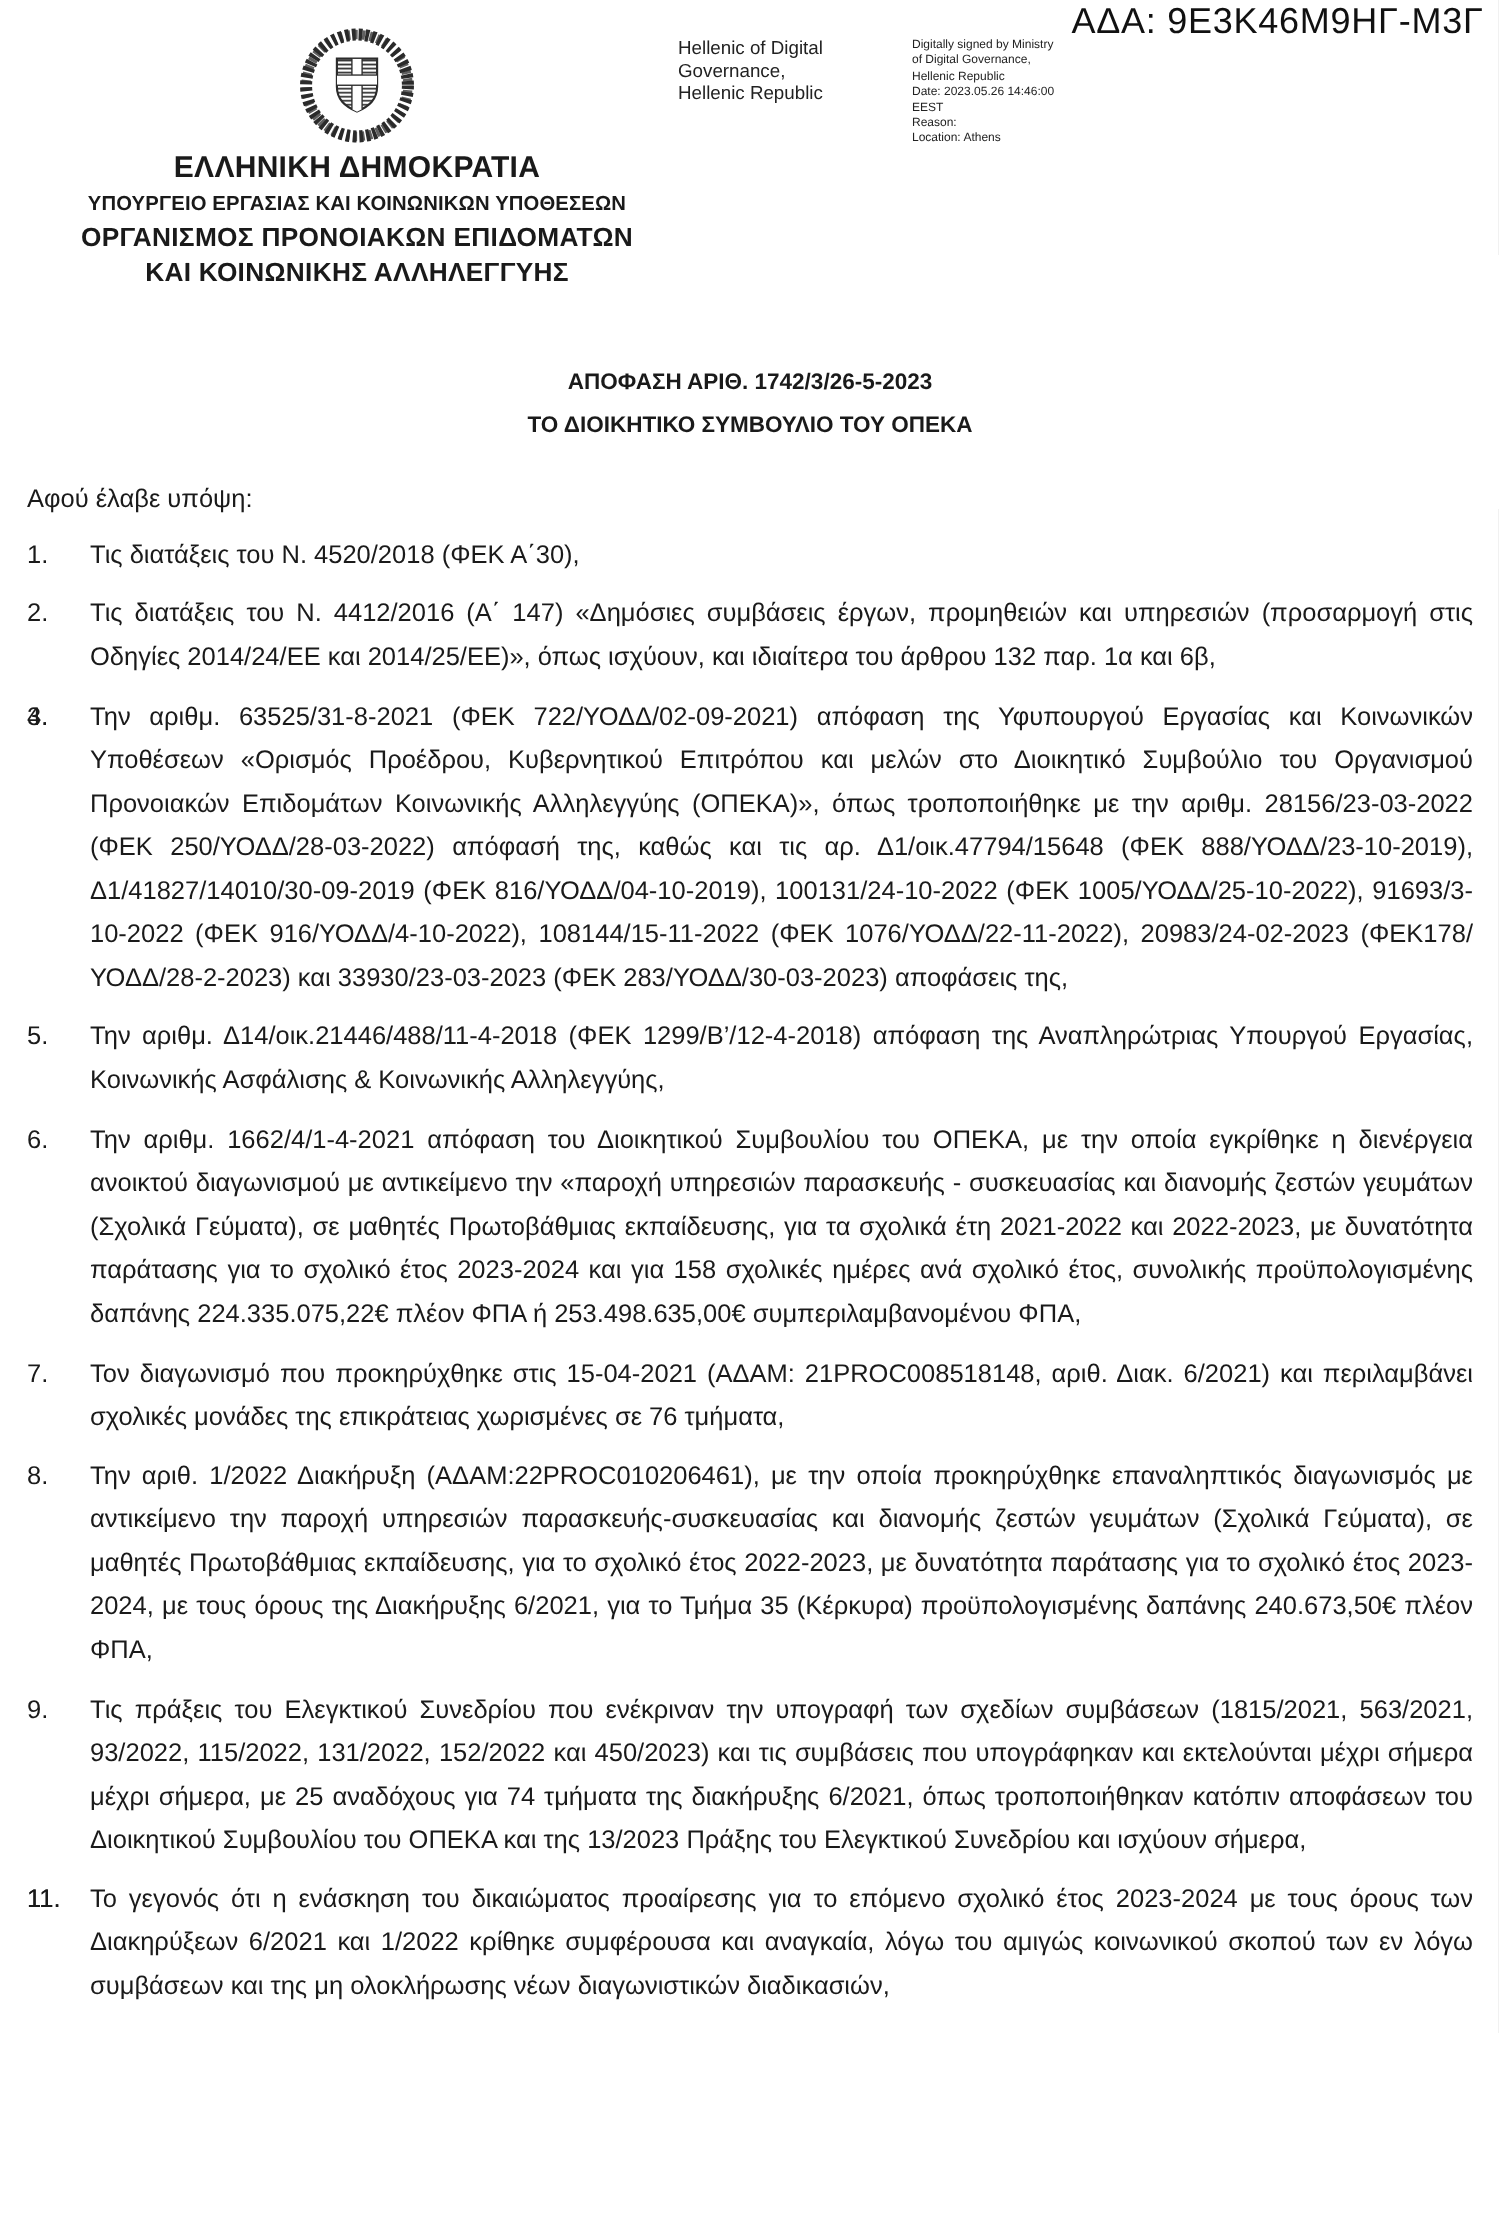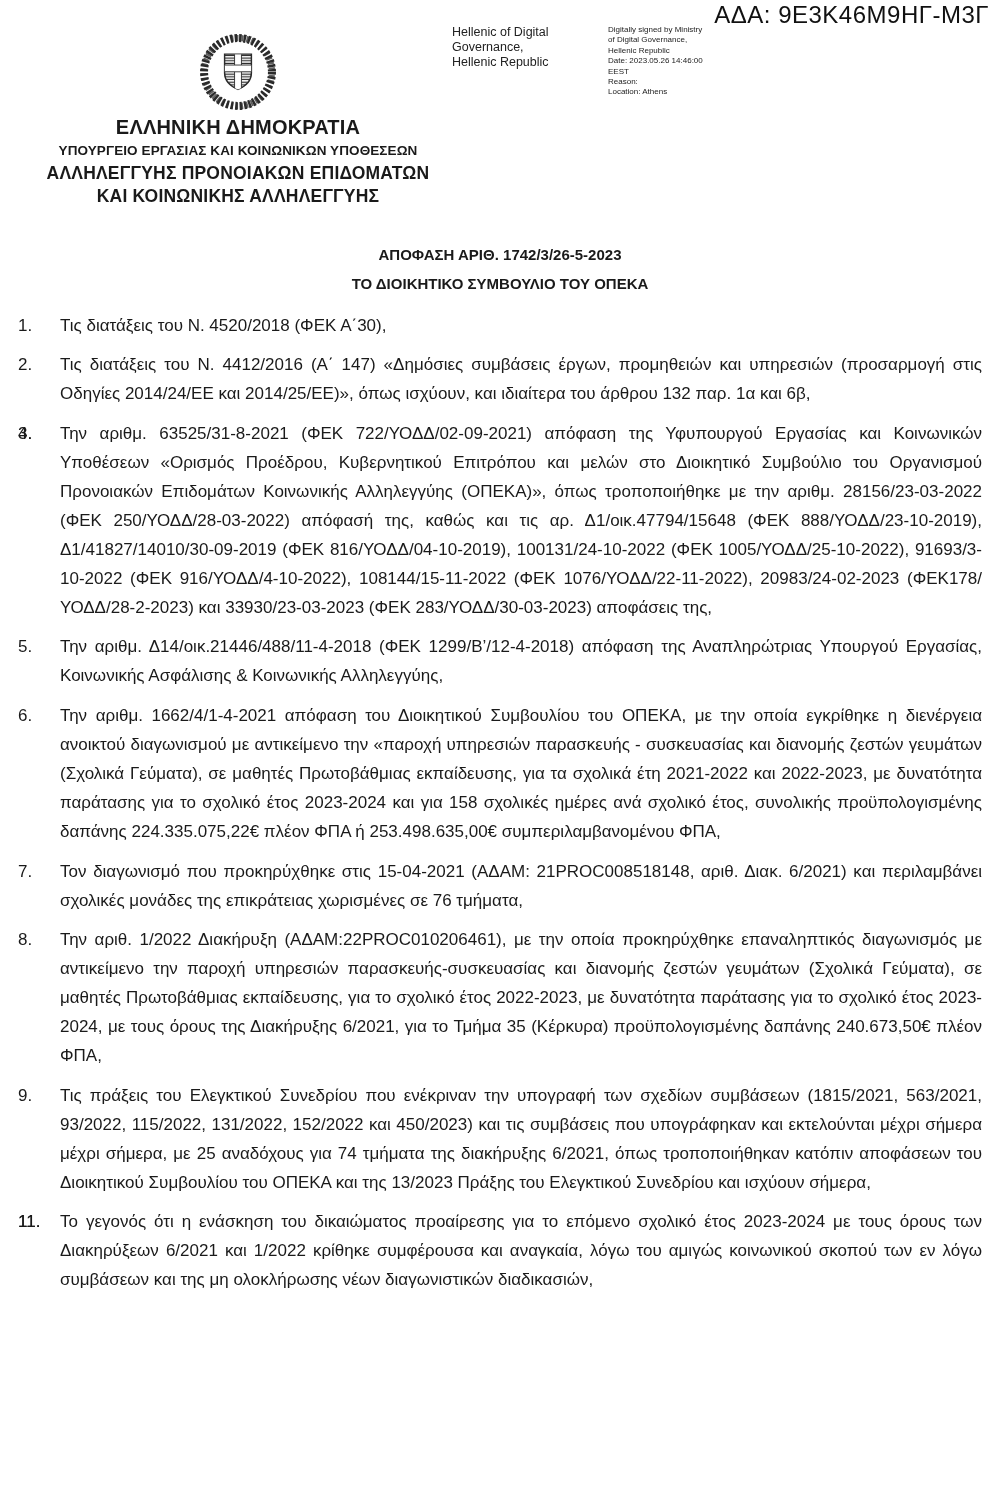--- a/index.html
+++ b/index.html
@@ -21,21 +21,21 @@
   
   .sig-block{
     position:absolute;top:25px;left:452px;
     display:flex;gap:10px;align-items:flex-start;
   }
   .sig-name{width:110px;font-size:12.5px;line-height:1.18;color:#222;}
   .sig-details{width:130px;font-size:8px;line-height:1.3;color:#222;margin-left:36px;}
   .sig-name div,.sig-details div{white-space:nowrap;}
   
   .org-header{
-    position:absolute;top:30px;left:26px;width:424px;
+    position:absolute;top:15px;left:26px;width:424px;
     text-align:center;
   }
   .emblem{display:block;margin:0 auto 2px auto;}
   .hdr-republic{font-size:20px;font-weight:bold;letter-spacing:.2px;margin-top:2px;}
   .hdr-ministry{font-size:13.5px;font-weight:bold;margin-top:4px;letter-spacing:.1px;}
   .hdr-org{font-size:17.5px;font-weight:bold;margin-top:4px;letter-spacing:.2px;line-height:1.3;}
   
   .content{
     position:absolute;top:240px;left:18px;right:17px;
   }
@@ -102,31 +102,32 @@
       <circle cx="47" cy="47" r="38" fill="none" stroke="#2b2b2b" stroke-width="7" stroke-dasharray="2.2 3.4" stroke-dashoffset="2.1" opacity="0.75"></circle>
       <path d="M32,27 H62 V48 C62,57.5 56,62.5 47,66.5 C38,62.5 32,57.5 32,48 Z" fill="url(#hatch)" stroke="#2b2b2b" stroke-width="1.6"></path>
       <g clip-path="url(#shieldClip)">
         <rect x="43.2" y="26" width="7.6" height="42" fill="#ffffff" stroke="#2b2b2b" stroke-width="1"></rect>
         <rect x="31" y="39.2" width="32" height="7.6" fill="#ffffff" stroke="#2b2b2b" stroke-width="1"></rect>
       </g>
     </svg>
     <div class="hdr-republic">ΕΛΛΗΝΙΚΗ ΔΗΜΟΚΡΑΤΙΑ</div>
     <div class="hdr-ministry">ΥΠΟΥΡΓΕΙΟ ΕΡΓΑΣΙΑΣ ΚΑΙ ΚΟΙΝΩΝΙΚΩΝ ΥΠΟΘΕΣΕΩΝ</div>
     <div class="hdr-org">
-      <div>ΑΛΛΗΛΕΓΓΥΗΣ ΠΡΟΝΟΙΑΚΩΝ ΕΠΙΔΟΜΑΤΩΝ</div>
+      <div>ΟΡΓΑΝΙΣΜΟΣ ΠΡΟΝΟΙΑΚΩΝ ΕΠΙΔΟΜΑΤΩΝ</div>
       <div>ΚΑΙ ΚΟΙΝΩΝΙΚΗΣ ΑΛΛΗΛΕΓΓΥΗΣ</div>
     </div>
   </div>
 
   <div class="content">
     <div class="title-block">
       <div>ΑΠΟΦΑΣΗ ΑΡΙΘ. 1742/3/26-5-2023</div>
       <div>ΤΟ ΔΙΟΙΚΗΤΙΚΟ ΣΥΜΒΟΥΛΙΟ ΤΟΥ ΟΠΕΚΑ</div>
     </div>
 
+    <div class="intro">Αφού έλαβε υπόψη:</div>
 
     <div class="list">
 
     <div class="item">
         <span class="num">1.</span><span class="txt">Τις διατάξεις του Ν. 4520/2018 (ΦΕΚ Α΄30),</span>
       </div>
         <div class="item">
         <span class="num">2.</span><span class="txt">Τις διατάξεις του Ν. 4412/2016 (Α΄ 147) «Δημόσιες συμβάσεις έργων, προμηθειών και υπηρεσιών (προσαρμογή στις Οδηγίες 2014/24/ΕΕ και 2014/25/ΕΕ)», όπως ισχύουν, και ιδιαίτερα του άρθρου 132 παρ. 1α και 6β,</span>
       </div>
         <div class="item">

